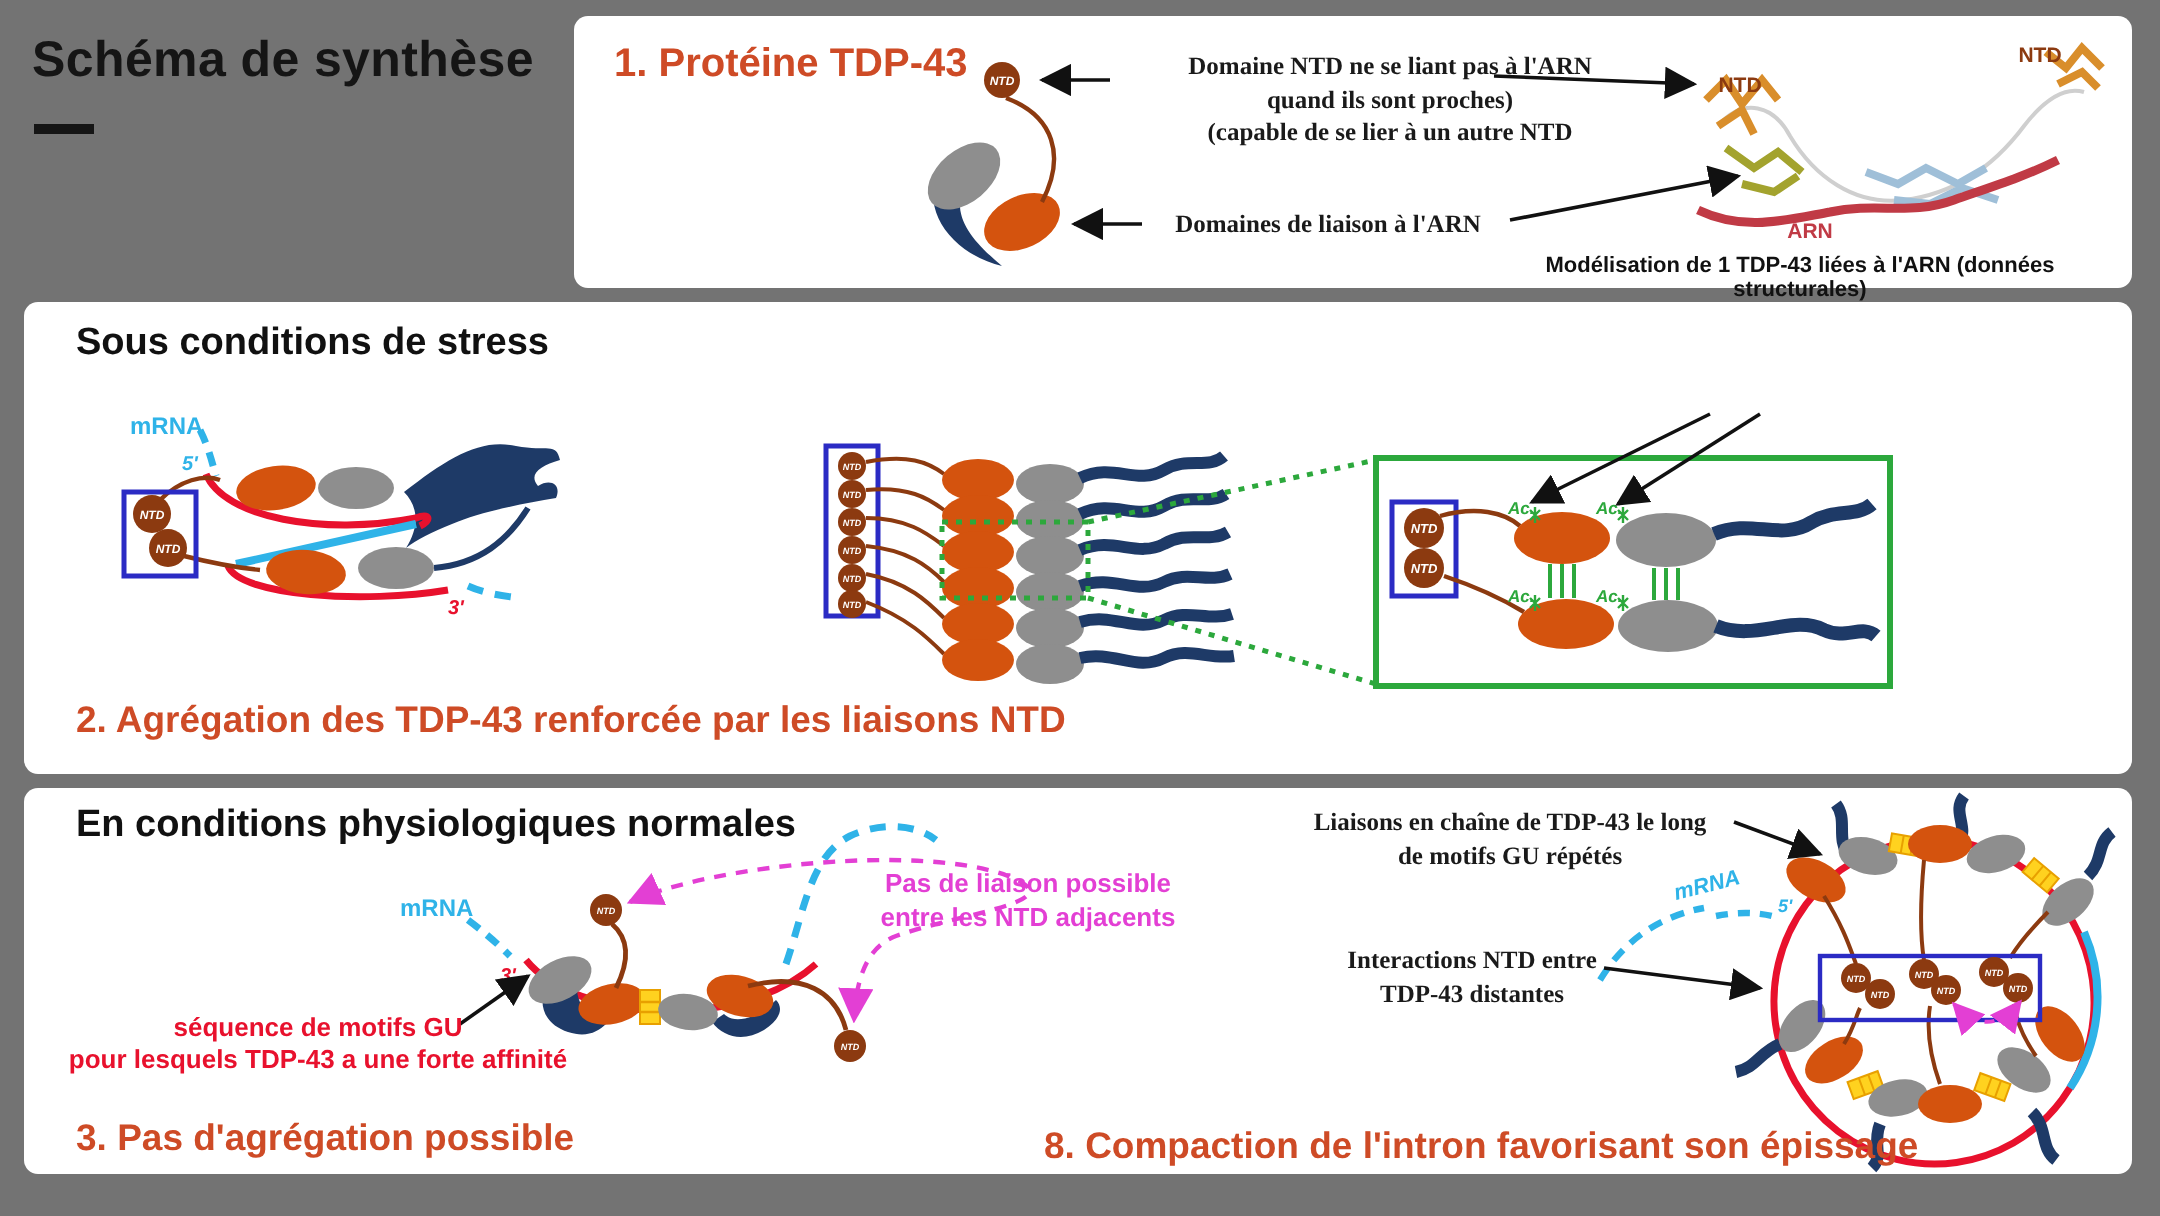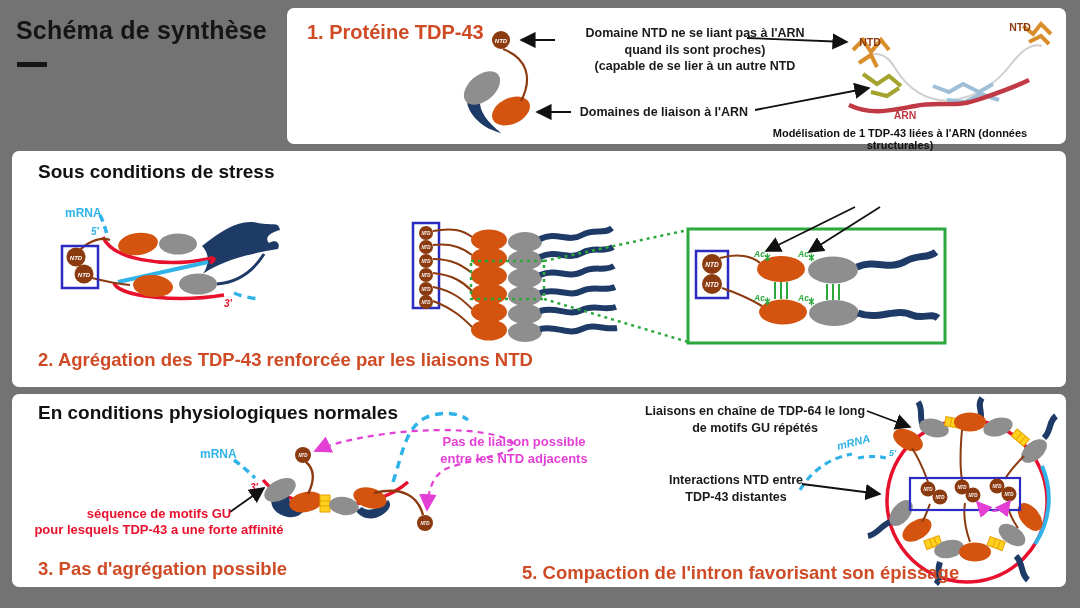--- a/index.html
+++ b/index.html
@@ -5,21 +5,21 @@
   html,body{margin:0;padding:0;}
   body{font-family:"Liberation Sans",sans-serif;}
   #stage{position:relative;width:1080px;height:608px;background:#737373;overflow:hidden;}
   .panel{position:absolute;background:#FFFFFF;border-radius:7px;}
   .abs{position:absolute;}
   .svgfill{position:absolute;left:0;top:0;}
   .main-title{font-size:25px;font-weight:700;color:#151515;letter-spacing:.2px;}
   .title-dash{width:30px;height:5px;background:#151515;}
   .panel-heading{font-size:19px;font-weight:700;color:#111111;}
   .red-caption{font-size:18.5px;font-weight:600;color:#CE4B26;text-align:right;}
-  .note{font-size:12.5px;font-weight:600;color:#1A1A1A;line-height:16.5px;text-align:center;}
+  .note{font-size:12.5px;font-weight:600;color:#1A1A1A;line-height:16.5px;text-align:center;font-family:Liberation Serif, serif;}
   .note-magenta{color:#E33FD4;font-size:13px;font-weight:600;line-height:17px;text-align:center;}
   .note-red{color:#E8112D;font-size:13px;font-weight:600;line-height:15.5px;text-align:center;}
   .model-caption{font-size:11px;font-weight:700;color:#111;text-align:center;}
   svg text{font-family:"Liberation Sans",sans-serif;}
   .ntd-txt{fill:#fff;font-weight:700;font-style:italic;}
 </style>
 </head>
 <body>
 
 <div id="stage">
@@ -309,23 +309,23 @@
     <div class="abs note-magenta" style="left:426px;top:39px;width:152px;">
       <div>Pas de liaison possible</div>
       <div>entre les NTD adjacents</div>
     </div>
     <div class="abs note-red" style="left:8px;top:112px;width:278px;">
       <div>séquence  de motifs GU</div>
       <div>pour lesquels TDP-43 a une forte affinité</div>
     </div>
     <div class="abs red-caption" style="left:26px;top:164px;">3. Pas d'agrégation possible</div>
     <div class="abs note" style="left:620px;top:9px;width:246px;">
-      <div>Liaisons en chaîne de TDP-64 le long</div>
+      <div>Liaisons en chaîne de TDP-43 le long</div>
       <div>de motifs GU répétés</div>
     </div>
     <div class="abs note" style="left:638px;top:78px;width:172px;">
       <div>Interactions NTD entre</div>
       <div>TDP-43 distantes</div>
     </div>
-    <div class="abs red-caption" style="left:510px;top:168px;">5. Compaction de l'intron favorisant son épissage</div>
+    <div class="abs red-caption" style="left:510px;top:168px;">8. Compaction de l'intron favorisant son épissage</div>
   </div>
 
 </div>
 
 </body></html>

